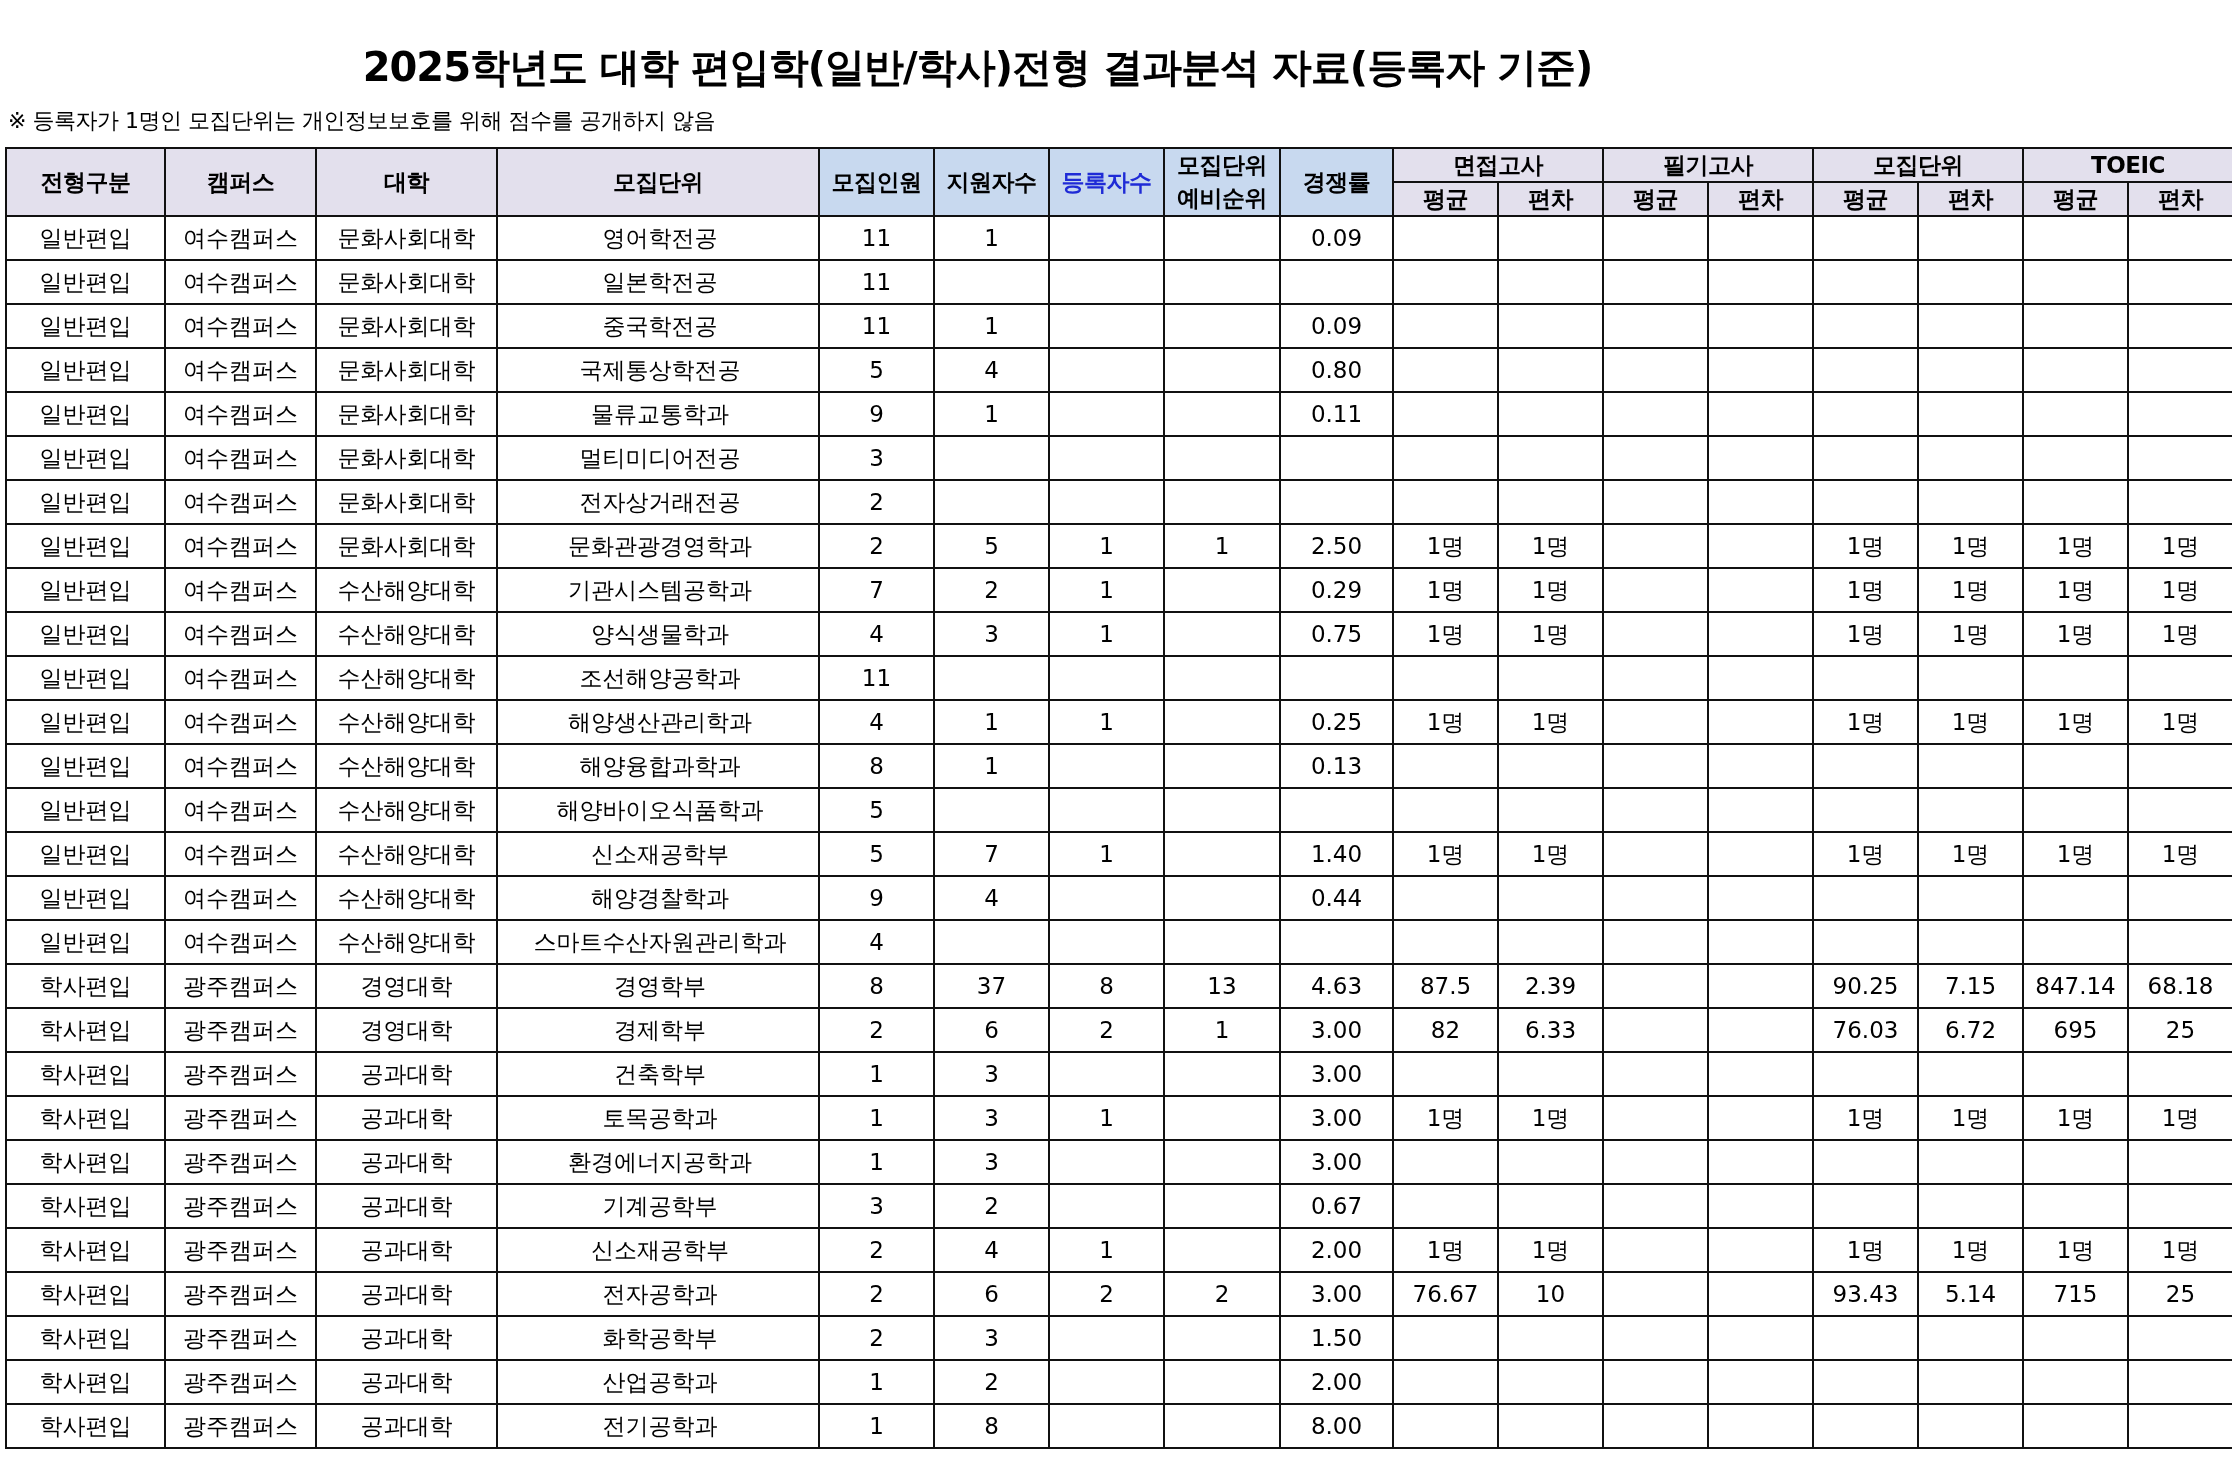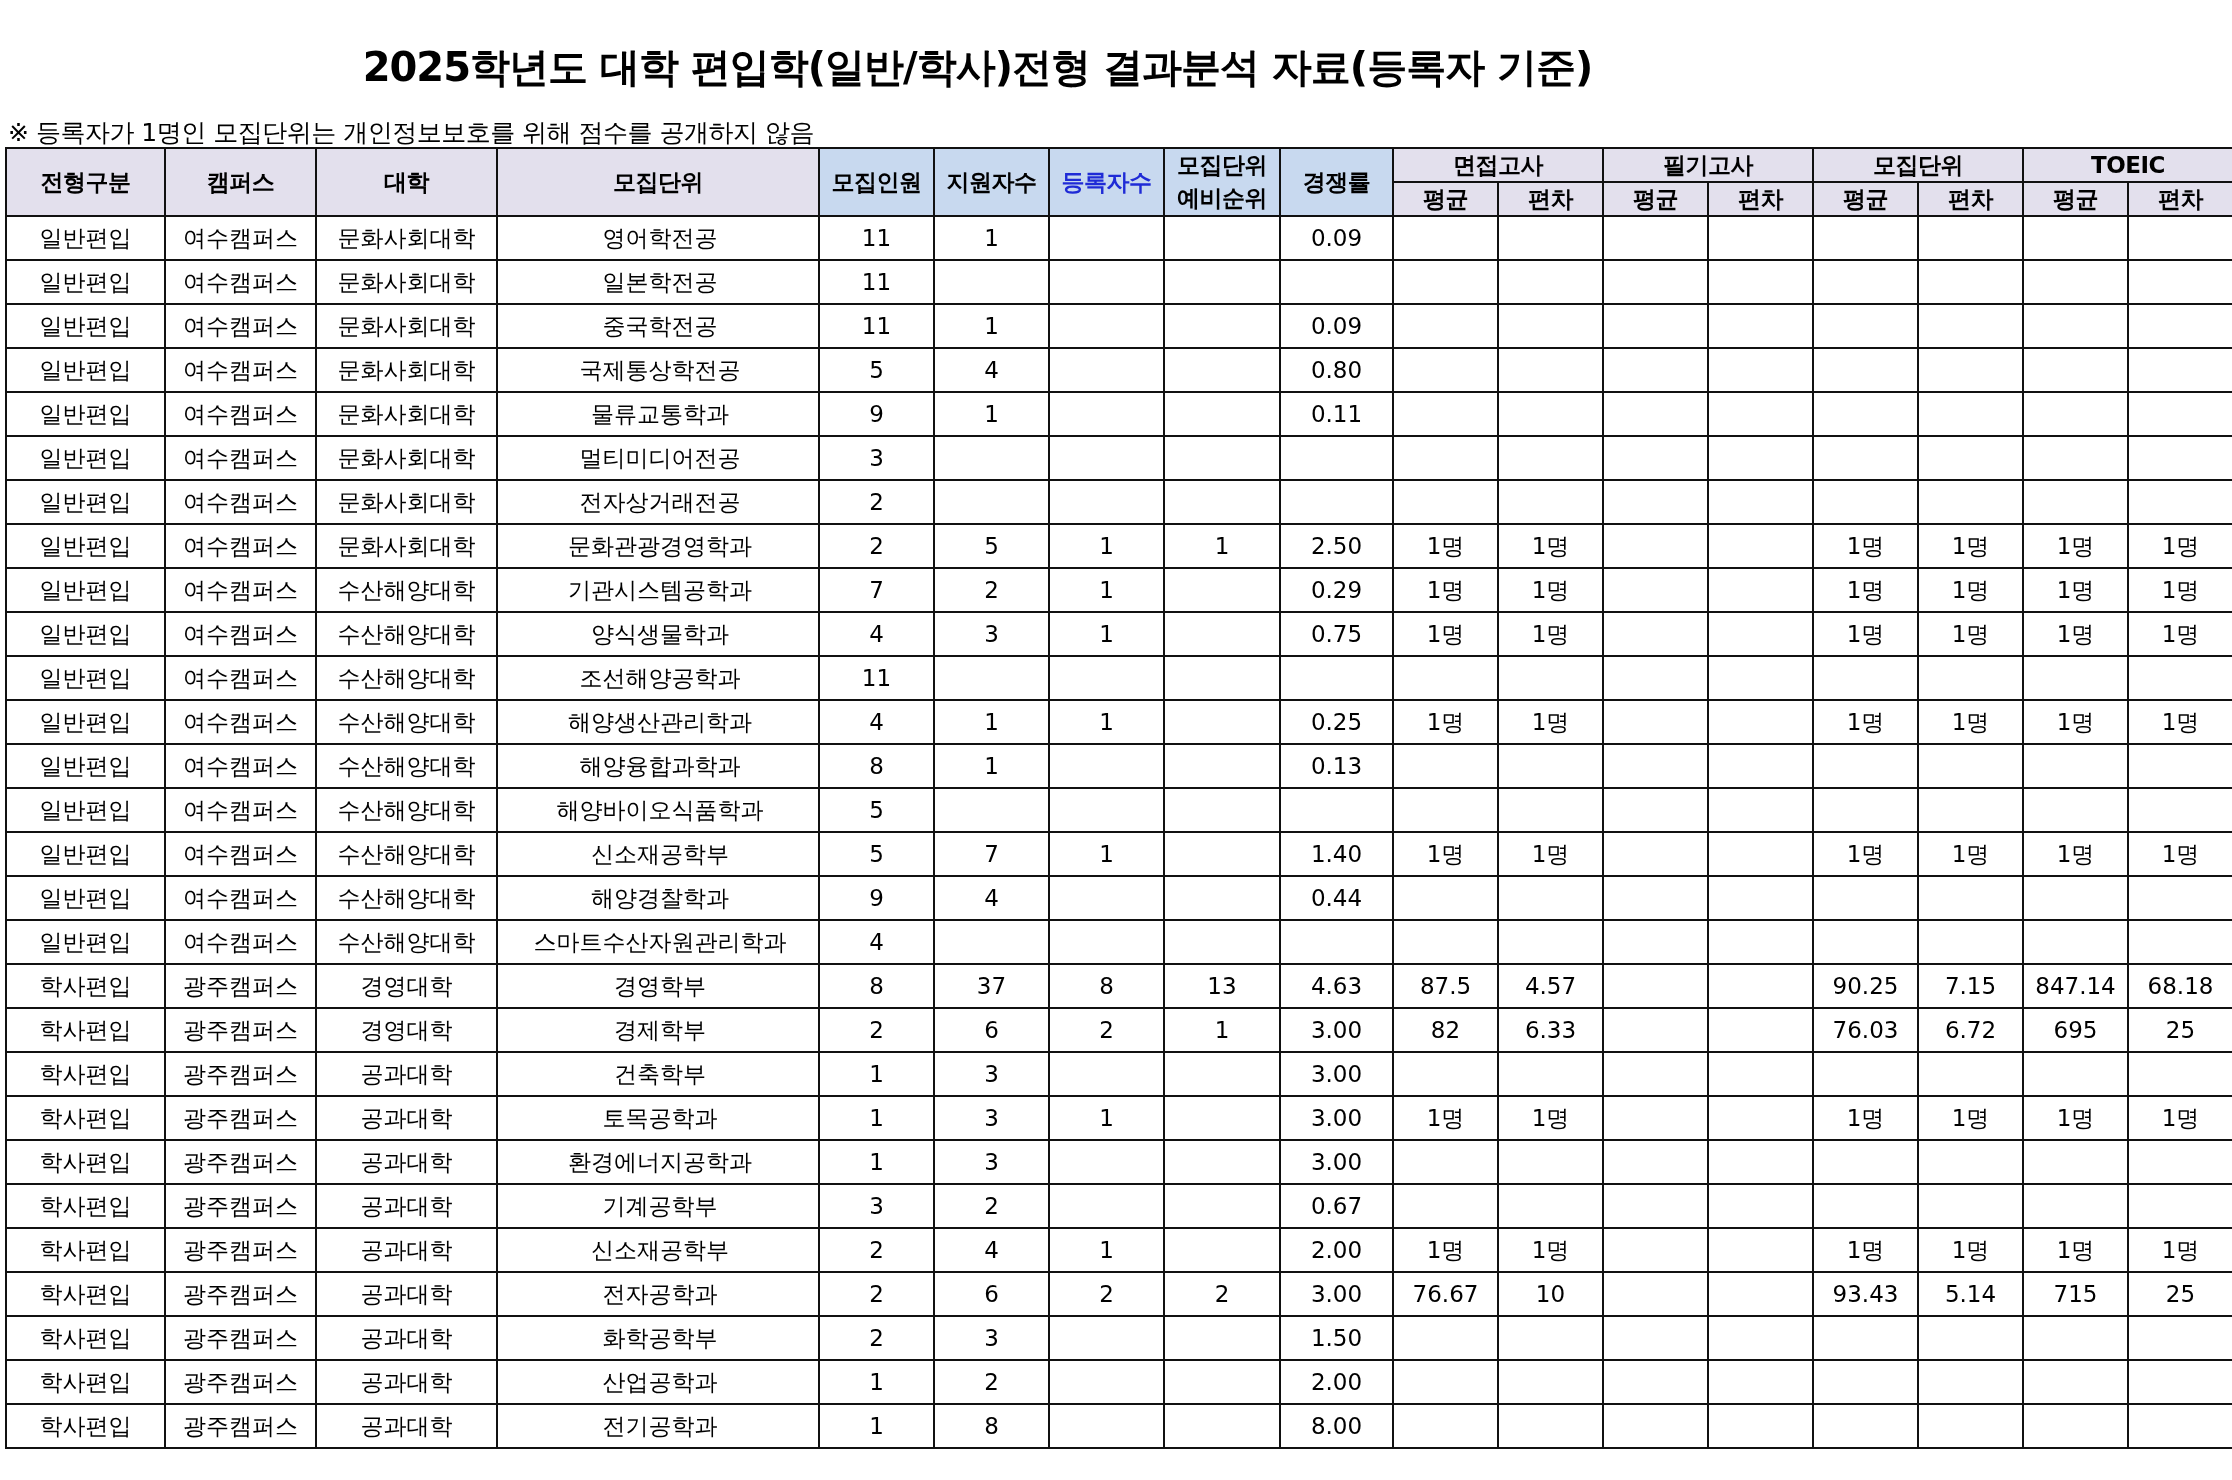--- a/index.html
+++ b/index.html
@@ -1,20 +1,20 @@
 <!DOCTYPE html>
 <html><head>
 <meta charset="utf-8">
 <style>
   html, body { margin:0; padding:0; background:#ffffff; }
   body { width:2232px; height:1480px; position:relative; overflow:hidden;
          font-family:"DejaVu Sans", "Liberation Sans", sans-serif; color:#000; }
   .title { position:absolute; left:0; top:40px; width:1955px; text-align:center;
            font-size:40px; font-weight:bold; letter-spacing:-1px; }
-  .note { position:absolute; left:8px; top:116px; font-size:25px; letter-spacing:-0.5px; }
+  .note { position:absolute; left:8px; top:106px; font-size:22px; letter-spacing:-0.5px; }
   table.grid { position:absolute; left:5px; top:147px; border-collapse:collapse;
                table-layout:fixed; width:2225px; }
   table.grid td, table.grid th { border:2.5px solid #111; padding:0; overflow:hidden;
                white-space:nowrap; font-size:23px; }
   table.grid th { font-weight:bold; height:32px; letter-spacing:-0.5px; }
   th.lav { background:#e3e0ed; }
   th.blu { background:#c8d9ef; }
   th.blu-text { color:#1f2bd6; }
   th.tall { font-size:22px; line-height:33px; }
   tr.row td { height:42px; text-align:center; }
@@ -404,21 +404,21 @@
         <td>학사편입</td>
         <td>광주캠퍼스</td>
         <td>경영대학</td>
         <td class="unit">경영학부</td>
         <td>8</td>
         <td>37</td>
         <td>8</td>
         <td>13</td>
         <td>4.63</td>
         <td>87.5</td>
-        <td>4.57</td>
+        <td>2.39</td>
         <td></td>
         <td></td>
         <td>90.25</td>
         <td>7.15</td>
         <td>847.14</td>
         <td>68.18</td>
       </tr>
       <tr class="row">
         <td>학사편입</td>
         <td>광주캠퍼스</td>

